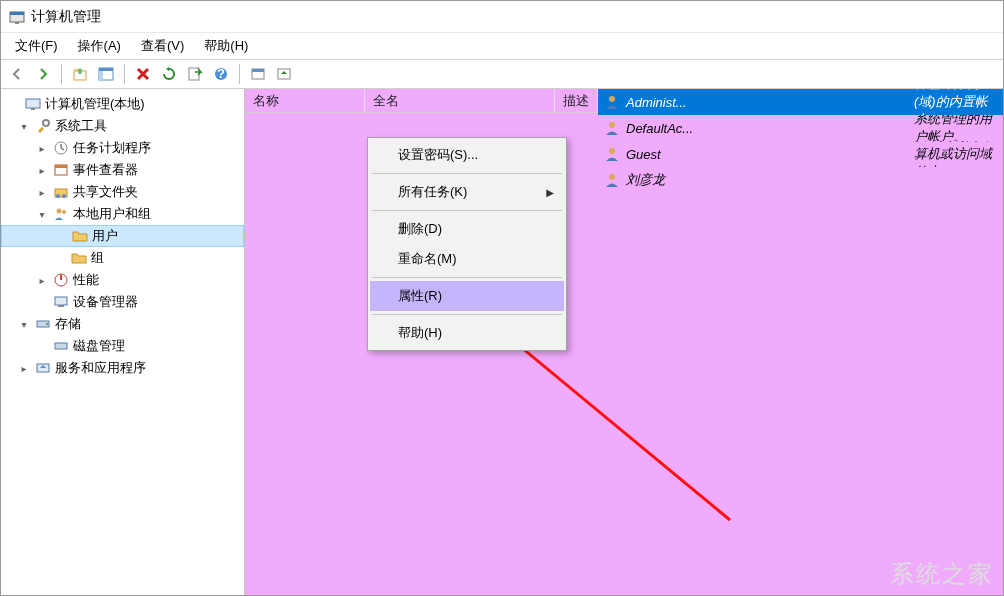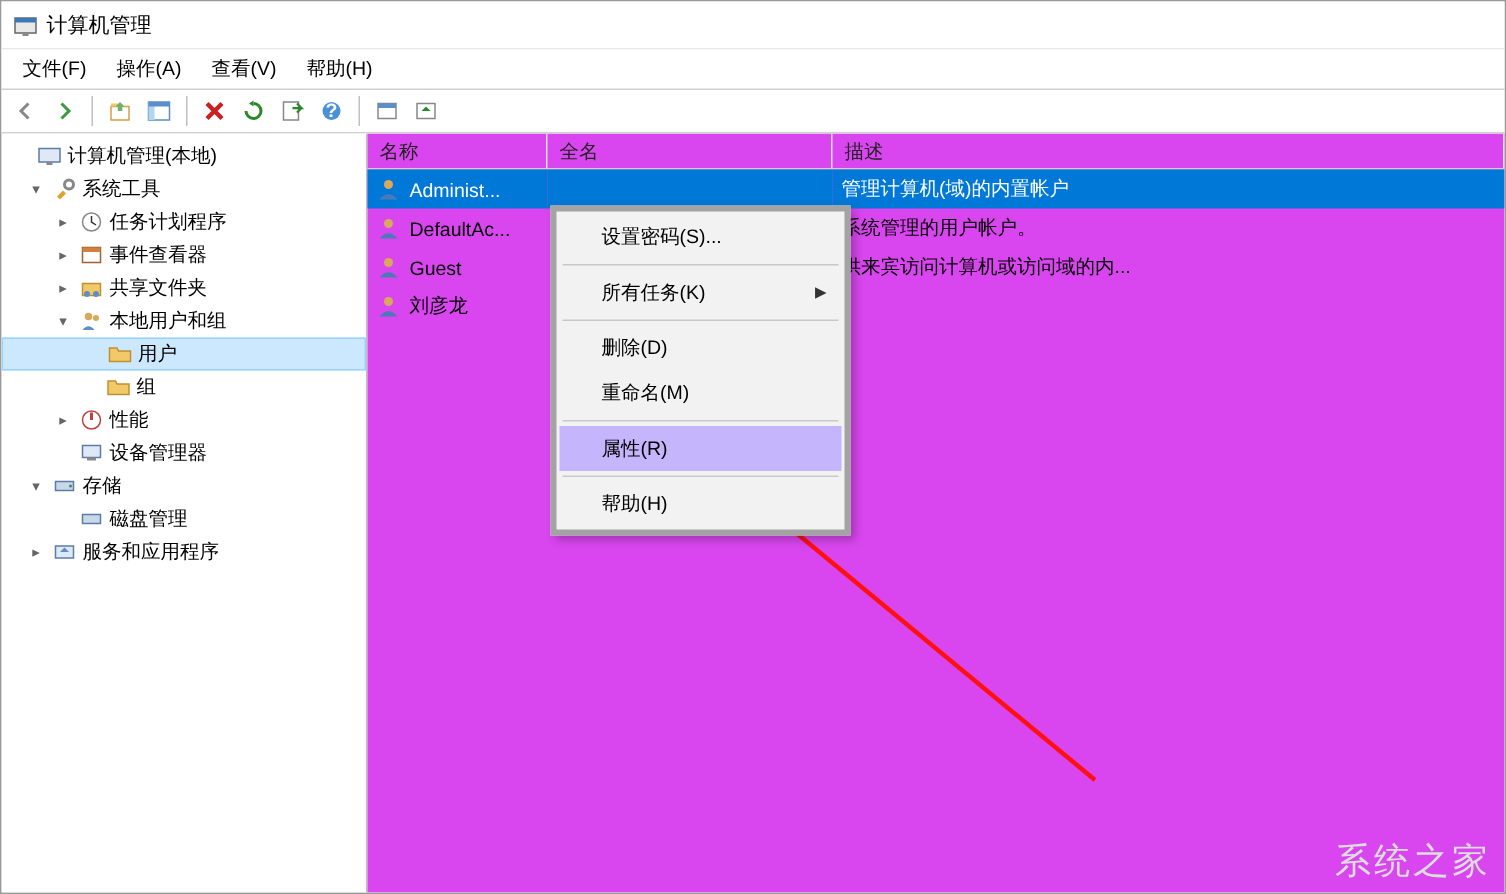--- a/index.html
+++ b/index.html
@@ -12,32 +12,32 @@
 .menuitem { padding: 2px 8px; cursor: default; color: #000; }
 .toolbar { height: 30px; display: flex; align-items: center; padding: 0 4px; gap: 2px; border-top: 1px solid #d0d0d0; border-bottom: 1px solid #d0d0d0; background: #fff; }
 .toolbtn { width: 24px; height: 24px; display: flex; align-items: center; justify-content: center; border: 1px solid transparent; }
 .toolsep { width: 1px; height: 20px; background: #c0c0c0; margin: 0 4px; }
 .body { flex: 1; display: flex; overflow: hidden; }
 .tree { width: 244px; border-right: 1px solid #c0c0c0; background: #fff; padding: 4px 0; overflow: auto; }
 .tree-row { display: flex; align-items: center; height: 22px; padding-left: var(--indent,6px); white-space: nowrap; cursor: default; }
 .tree-row.selected { background: #cce8ff; border: 1px solid #99d1ff; height: 22px; }
 .expander { width: 14px; height: 14px; display: inline-flex; align-items: center; justify-content: center; color: #666; font-size: 10px; }
 .tree-icon { width: 16px; height: 16px; margin: 0 4px; display: inline-flex; align-items: center; justify-content: center; }
-.listpane { flex: 1; display: flex; flex-direction: column; background: #d946ef; position: relative; }
+.listpane { flex: 1; display: flex; flex-direction: row; background: #f0abfc; position: relative; }
 .listheader { height: 24px; display: flex; border-bottom: 1px solid #d0d0d0; }
 .listheader .col { padding: 3px 8px; border-right: 1px solid #e0e0e0; color: #222; font-size: 13px; }
 .col-name { width: 120px; }
 .col-full { width: 190px; }
 .col-desc { flex: 1; }
 .listbody { flex: 1; }
 .listrow { height: 26px; display: flex; align-items: center; }
 .listrow.selected .cell { background: #0078d7; color: #fff; }
-.cell { display: flex; align-items: center; height: 26px; padding: 0 6px; overflow: hidden; }
+.cell { display: flex; align-items: center; height: 26px; padding: 0 6px; overflow: hidden; font-style: italic; }
 .cell-icon { width: 16px; height: 16px; margin-right: 6px; flex: none; }
-.context-menu { position: absolute; left: 367px; top: 137px; width: 200px; background: #f2f2f2; border: 4px solid #a3a3a3; box-shadow: 3px 3px 6px rgba(0,0,0,0.25); padding: 2px; z-index: 50; }
+.context-menu { position: absolute; left: 367px; top: 137px; width: 200px; background: #f2f2f2; border: 1px solid #a3a3a3; box-shadow: 3px 3px 6px rgba(0,0,0,0.25); padding: 2px; z-index: 50; }
 .ctx-item { height: 30px; display: flex; align-items: center; padding: 0 28px 0 28px; position: relative; cursor: default; }
 .ctx-item:hover, .ctx-item.highlight { background: #c4b5fd; }
 .ctx-sep { height: 1px; background: #c8c8c8; margin: 3px 2px; }
 .ctx-arrow { position: absolute; right: 10px; font-size: 10px; color: #333; }
 .arrow-anno { position: absolute; left: 450px; top: 290px; z-index: 40; pointer-events: none; }
 .watermark { position: absolute; right: 10px; bottom: 6px; font-size: 24px; color: #ddd; letter-spacing: 2px; pointer-events: none; }
 </style>
 </head>
 <body>
 

